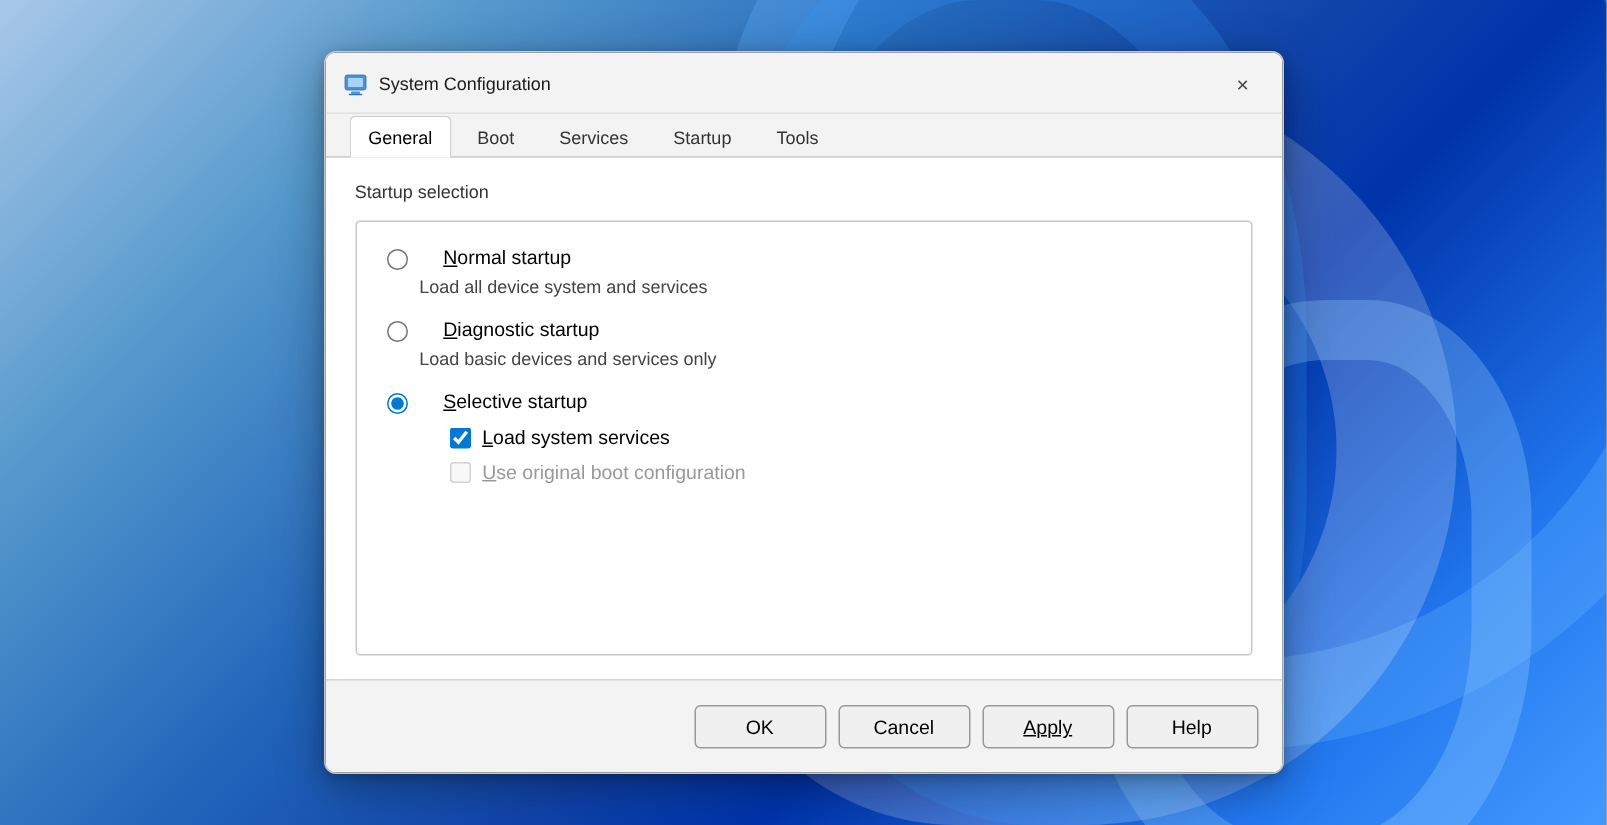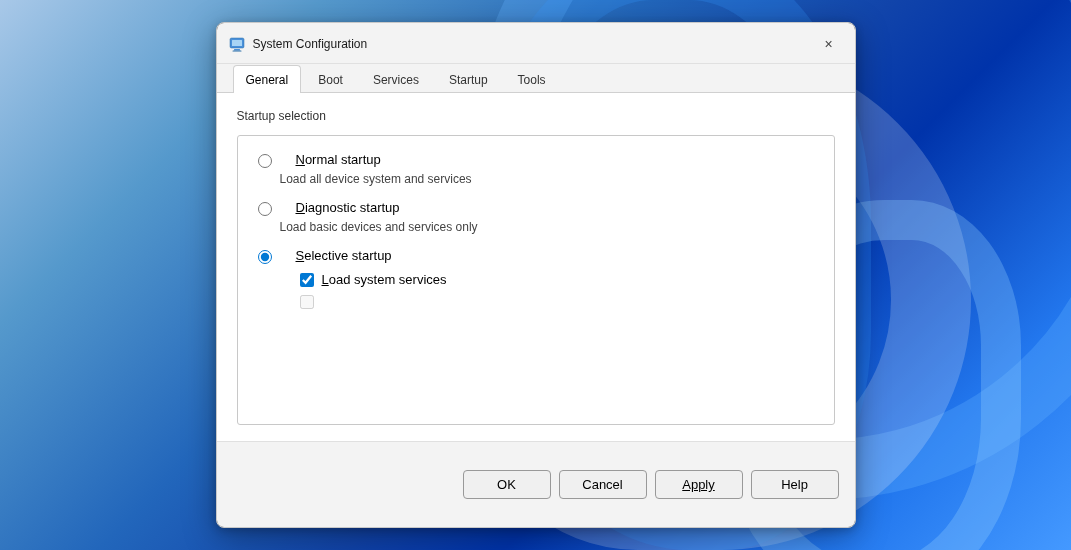--- a/index.html
+++ b/index.html
@@ -246,21 +246,21 @@
       cursor: not-allowed;
     }
 
     .checkbox-label-underline {
       text-decoration: underline;
     }
 
     
     .footer {
       background: #f3f3f3;
-      padding: 28px 16px;
+      padding: 16px 16px;
       display: flex;
       justify-content: flex-end;
       gap: 8px;
       border-top: 1px solid #e0e0e0;
     }
 
     .btn {
       min-width: 88px;
       padding: 6px 16px;
       font-size: 13px;
@@ -358,20 +358,23 @@
             <div class="checkbox-item">
               <input type="checkbox" id="chk-system" checked="" style="">
               <label for="chk-system" class="checkbox-label">
                 <span class="checkbox-label-underline">L</span><span>oad system services</span>
               </label>
             </div>
 
 
             <div class="checkbox-item">
               <input type="checkbox" id="chk-boot" disabled="" style="">
+              <label for="chk-boot" class="checkbox-label disabled">
+                <span class="checkbox-label-underline">U</span><span>se original boot configuration</span>
+              </label>
             </div>
 
           </div>
         </div>
 
       </div>
     </div>
 
     <div class="footer">
       <button class="btn">OK</button>

